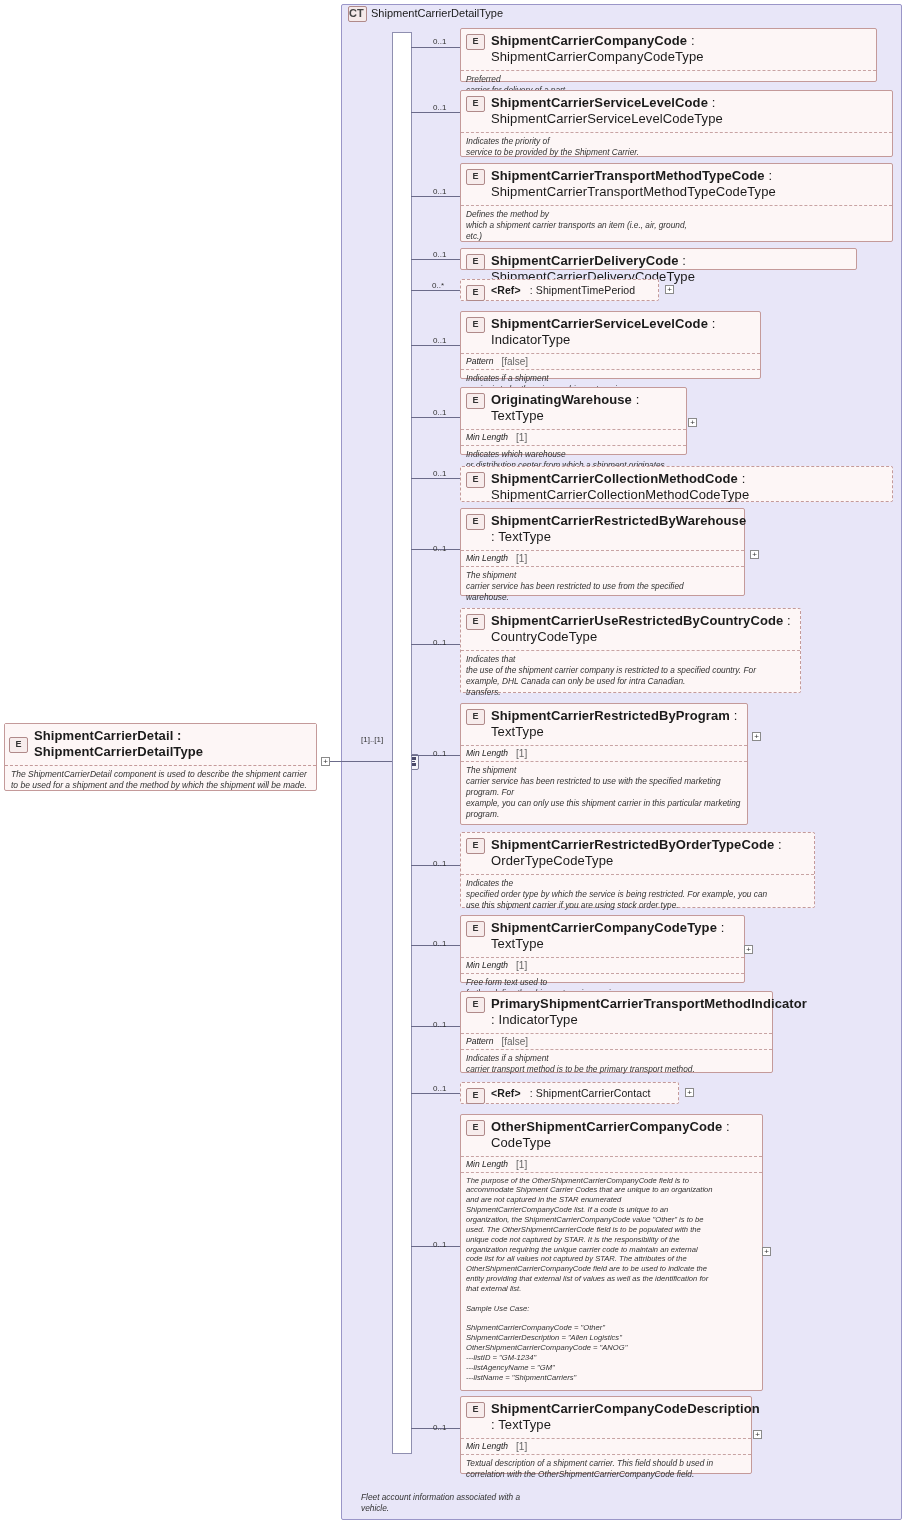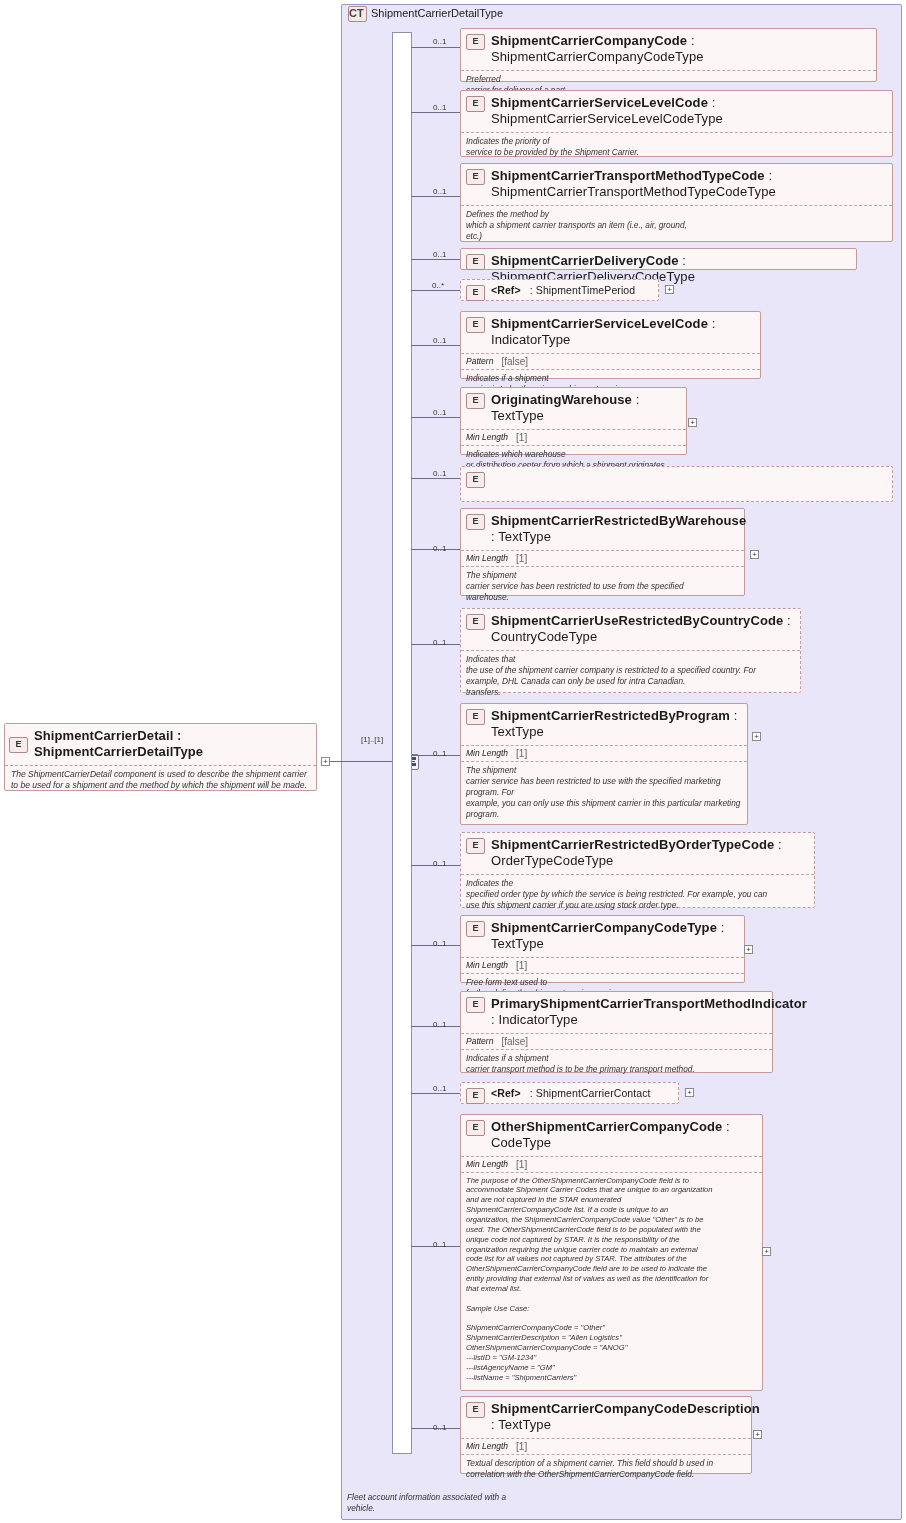--- a/index.html
+++ b/index.html
@@ -146,20 +146,21 @@
     width:18px;
   }
 
   .footer-note{
     position:absolute;
     font-size:8.3px;
     font-style:italic;
     color:#333;
     line-height:1.35;
     white-space:pre-line;
+    margin-left:14px;
   }
   .ref-title{font-weight:bold;font-size:10.5px;}
 </style>
 </head>
 <body>
 <div id="root">
 
 <div class="abs ct-box" style="left:341px;top:4px;width:561px;height:1516px;"></div>
 <div class="ct-badge" style="left:348px;top:6px;">CT</div>
 <div class="ct-title" style="left:371px;top:7px;">ShipmentCarrierDetailType</div>
@@ -277,20 +278,21 @@
   <div class="desc">Indicates which warehouse
 or distribution center from which a shipment originates.</div>
 </div>
 <div class="plusbox abs" style="left:688px;top:418px;">+</div>
 
 <div class="ln h abs" style="left:411px;top:478px;width:50px;"></div>
 <div class="occ" style="left:433px;top:469px;">0..1</div>
 <div class="abs node dashed" style="left:460px;top:466px;width:433px;height:36px;">
   <div class="node-head">
     <div class="e-badge">E</div>
+    <div class="node-title"><span>ShipmentCarrierCollectionMethodCode</span><span class="type"> : <span>ShipmentCarrierCollectionMethodCodeType</span></span></div>
   </div>
 </div>
 
 <div class="ln h abs" style="left:411px;top:549px;width:50px;"></div>
 <div class="occ" style="left:433px;top:544px;">0..1</div>
 <div class="abs node" style="left:460px;top:508px;width:285px;height:88px;">
   <div class="node-head">
     <div class="e-badge">E</div>
     <div class="node-title"><span>ShipmentCarrierRestrictedByWarehouse</span><span class="type"> : <span>TextType</span></span></div>
   </div>

